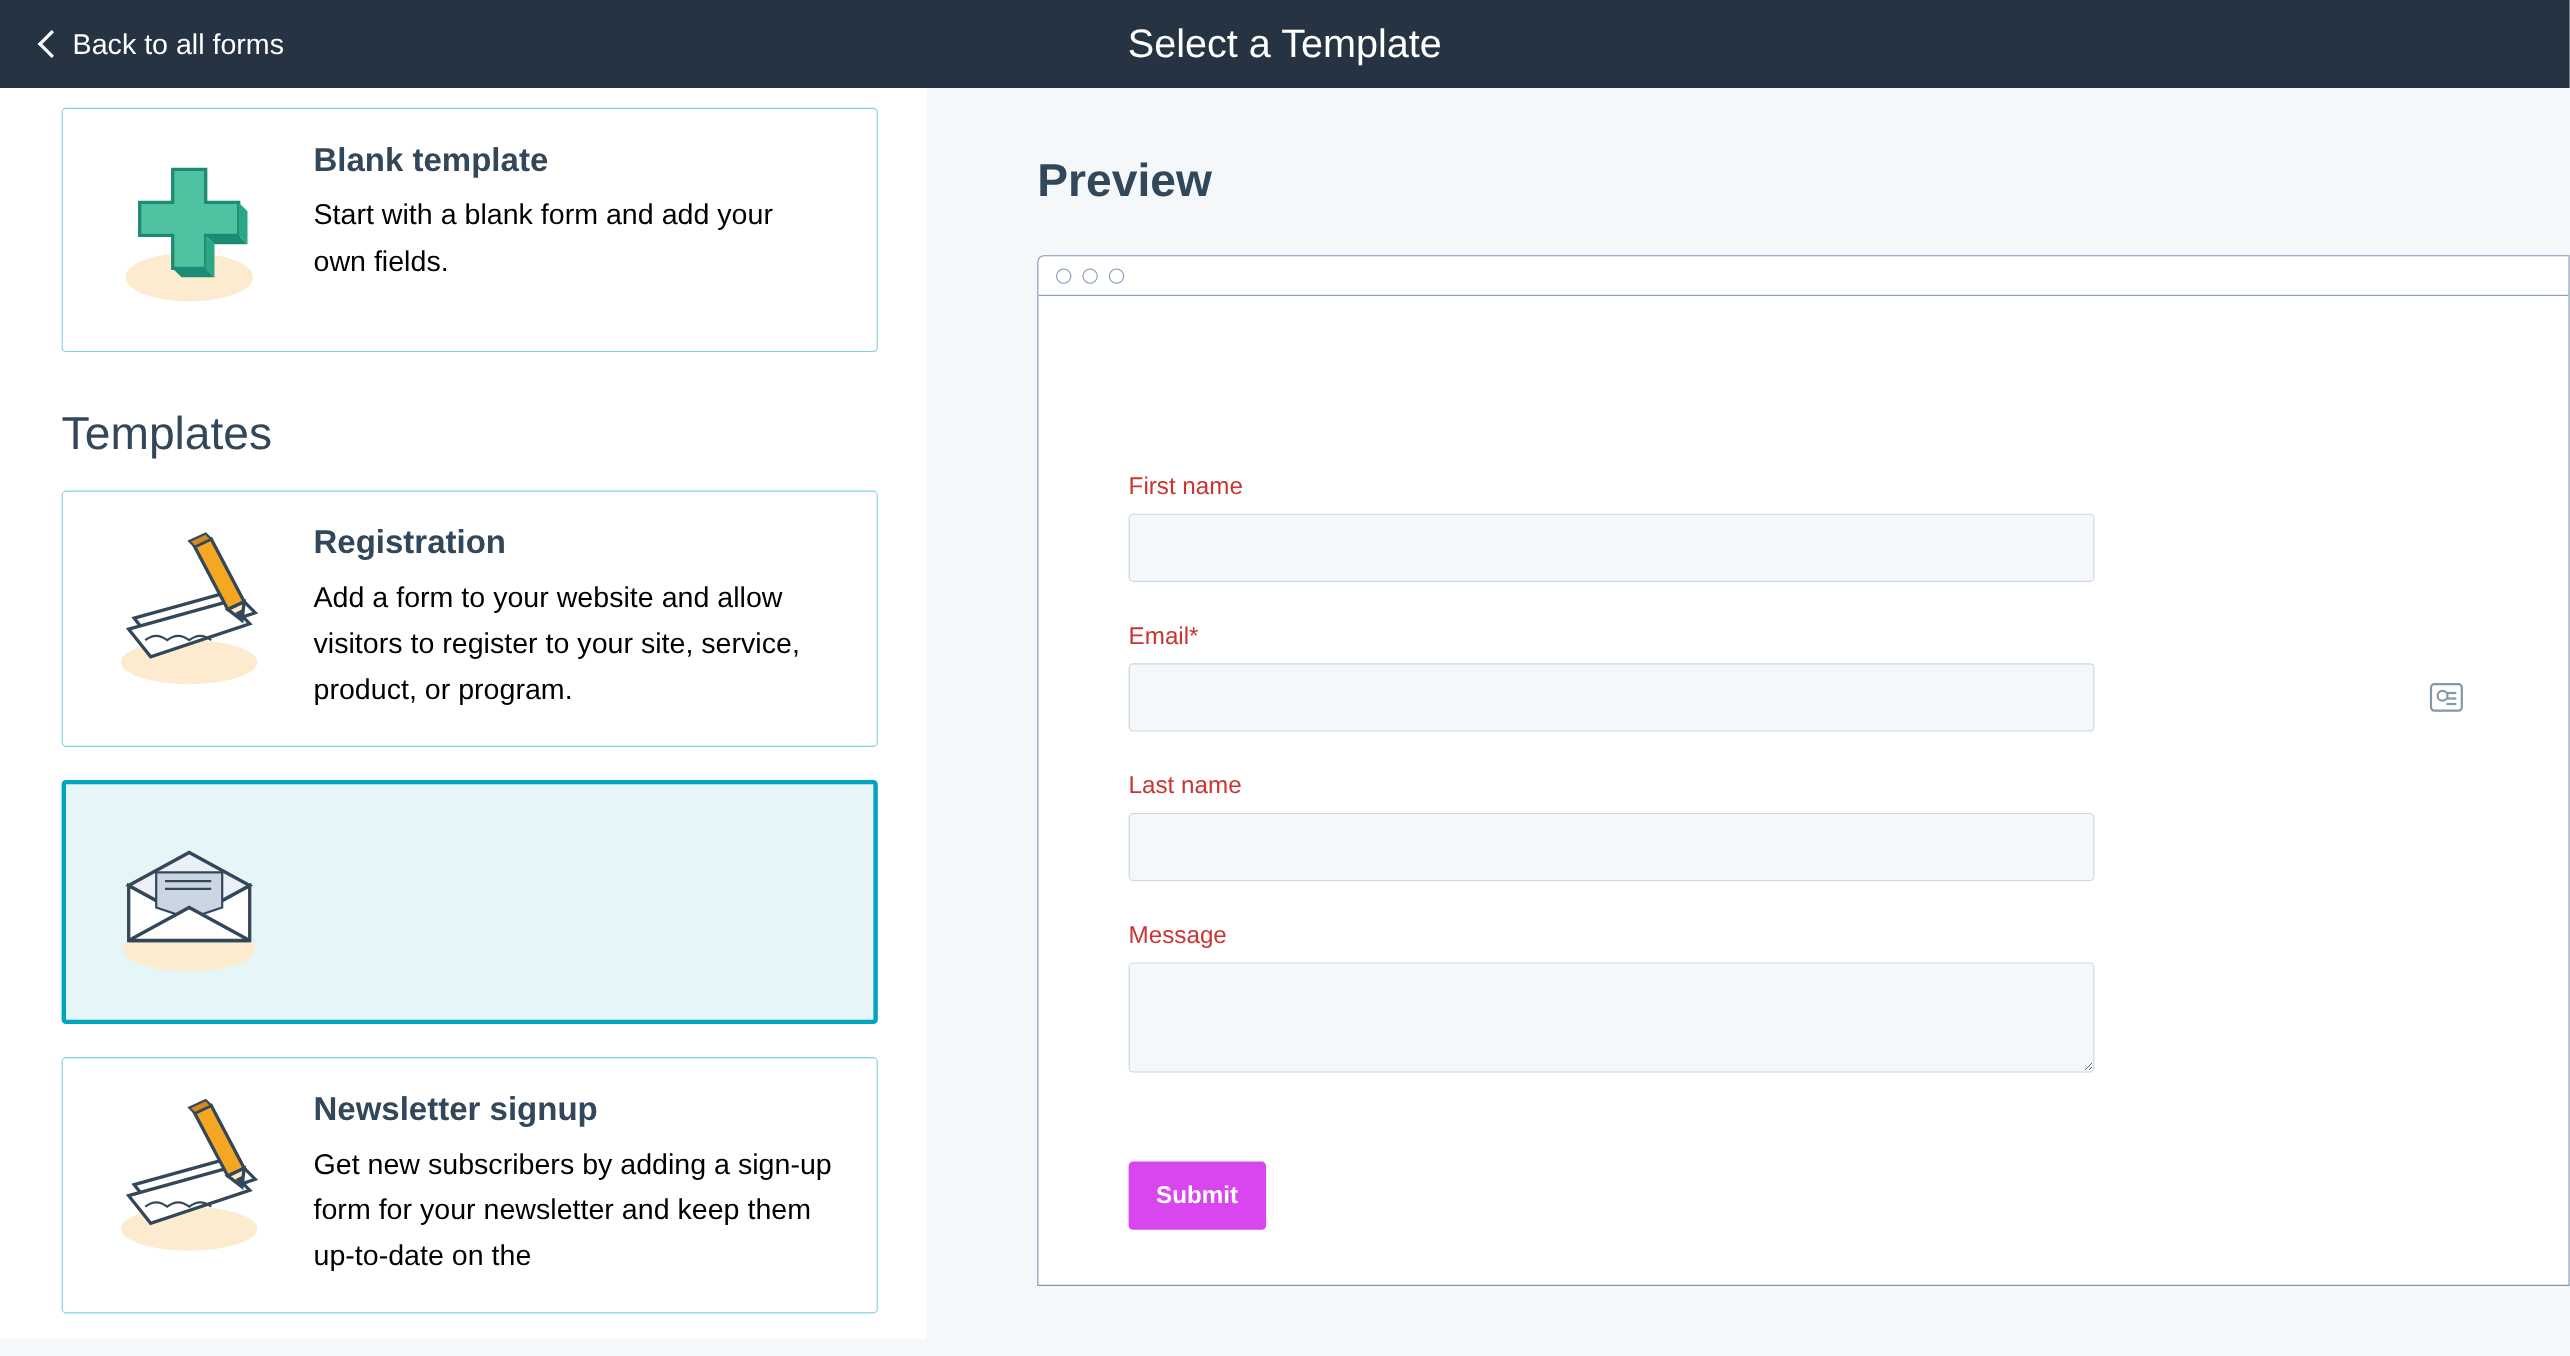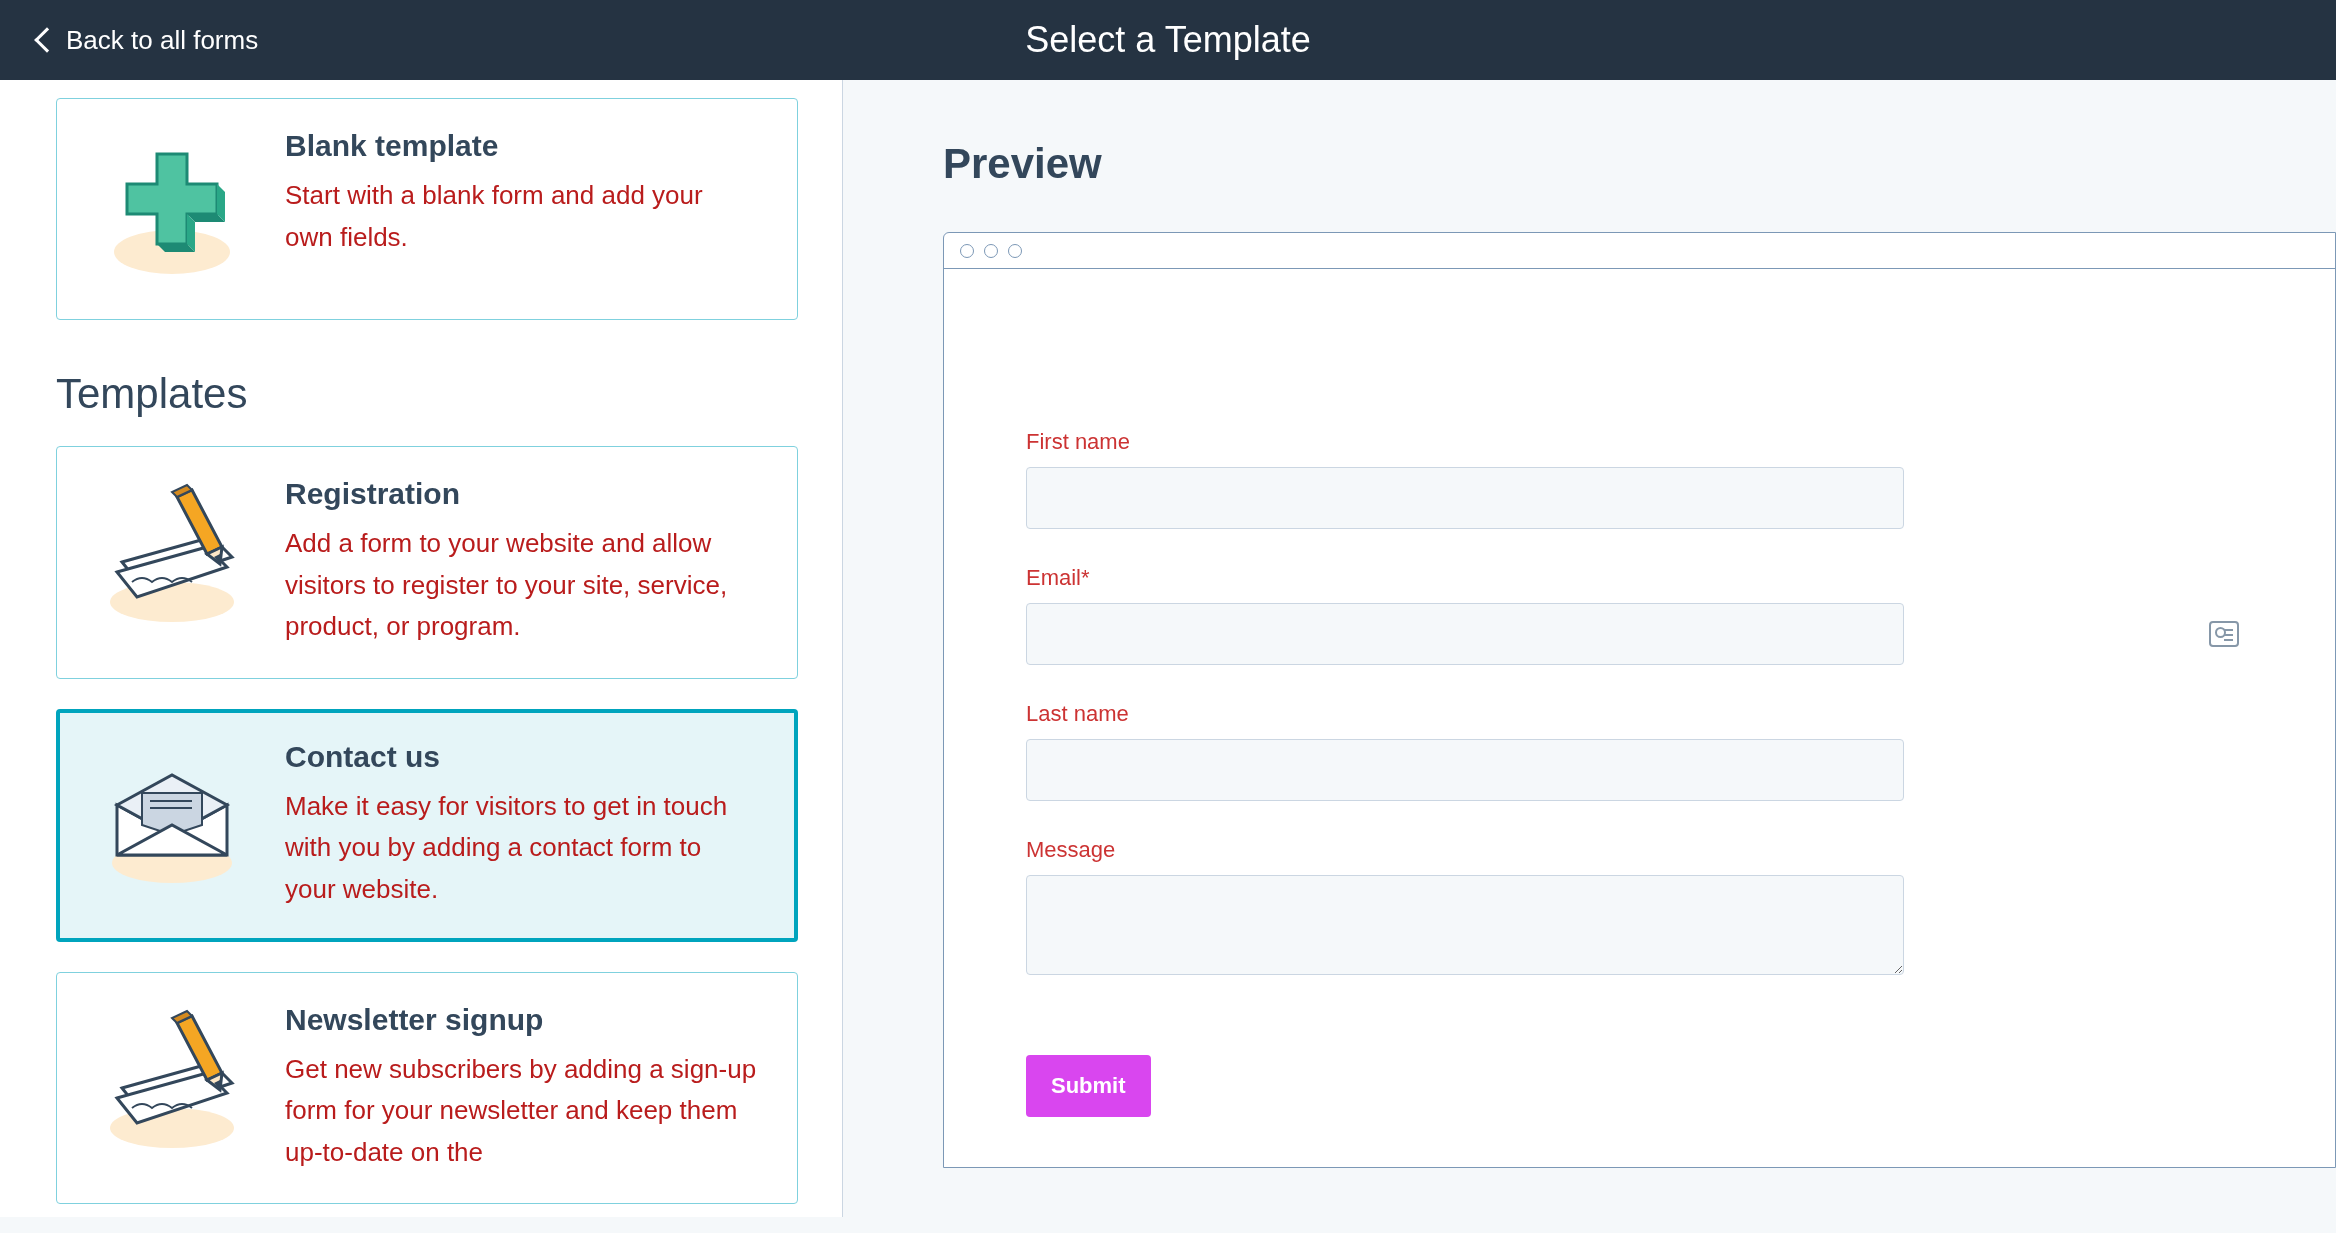--- a/index.html
+++ b/index.html
@@ -86,21 +86,21 @@
     }
     .card-title {
       font-size: 30px;
       font-weight: 700;
       color: #33475b;
       margin-bottom: 12px;
     }
     .card-desc {
       font-size: 26px;
       line-height: 1.6;
-      color: #b91c1c;
+      color: #000000;
     }
 
     .section-heading {
       font-size: 42px;
       font-weight: 400;
       color: #33475b;
       margin: 50px 0 28px 0;
     }
 
     
@@ -254,24 +254,20 @@
             <svg width="160" height="150" viewBox="0 0 160 150">
     <ellipse cx="80" cy="118" rx="60" ry="20" fill="#fdebd0"></ellipse>
     <polygon points="25,60 80,90 135,60 135,110 25,110" fill="#ffffff" stroke="#33475b" stroke-width="3"></polygon>
     <polygon points="25,60 80,30 135,60 80,90" fill="#eaf0f6" stroke="#33475b" stroke-width="3"></polygon>
     <polygon points="50,48 110,48 110,80 80,90 50,80" fill="#cbd6e2" stroke="#33475b" stroke-width="2"></polygon>
     <line x1="58" y1="56" x2="100" y2="56" stroke="#33475b" stroke-width="2"></line>
     <line x1="58" y1="63" x2="100" y2="63" stroke="#33475b" stroke-width="2"></line>
     <polygon points="25,110 80,80 135,110" fill="#ffffff" stroke="#33475b" stroke-width="3"></polygon>
   </svg>
           </div>
-    <div>
-      <div class="card-title">Contact us</div>
-      <div class="card-desc">Make it easy for visitors to get in touch with you by adding a contact form to your website.</div>
-    </div>
         </div>
         <div class="card">
     <div class="card-icon">
             <svg width="160" height="150" viewBox="0 0 160 150">
     <ellipse cx="80" cy="120" rx="62" ry="20" fill="#fdebd0"></ellipse>
     <polygon points="30,80 120,55 140,75 50,105" fill="#ffffff" stroke="#33475b" stroke-width="3"></polygon>
     <polygon points="25,90 115,65 135,85 45,115" fill="#ffffff" stroke="#33475b" stroke-width="3"></polygon>
     <path d="M40 100 Q50 92 60 100 Q70 92 80 100 Q90 92 100 100" fill="none" stroke="#33475b" stroke-width="2"></path>
     <polygon points="85,15 100,8 130,65 115,72" fill="#f5a623" stroke="#33475b" stroke-width="3"></polygon>
     <polygon points="85,15 100,8 95,3 80,10" fill="#d48a1f" stroke="#33475b" stroke-width="2"></polygon>

